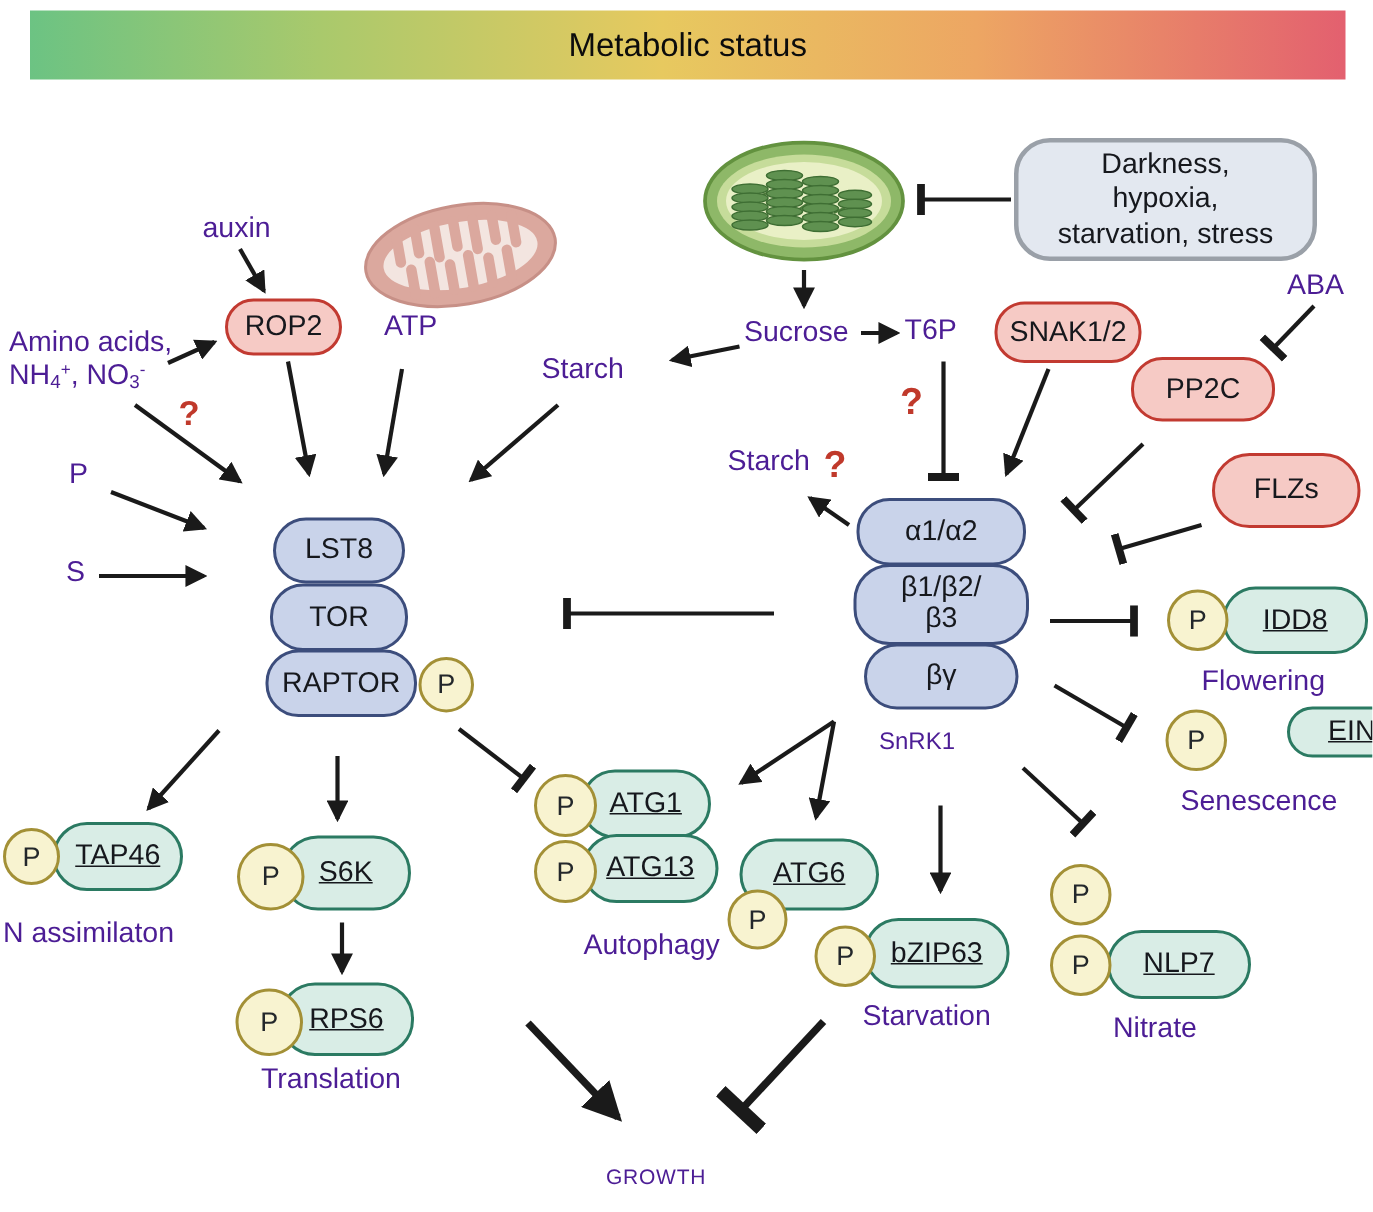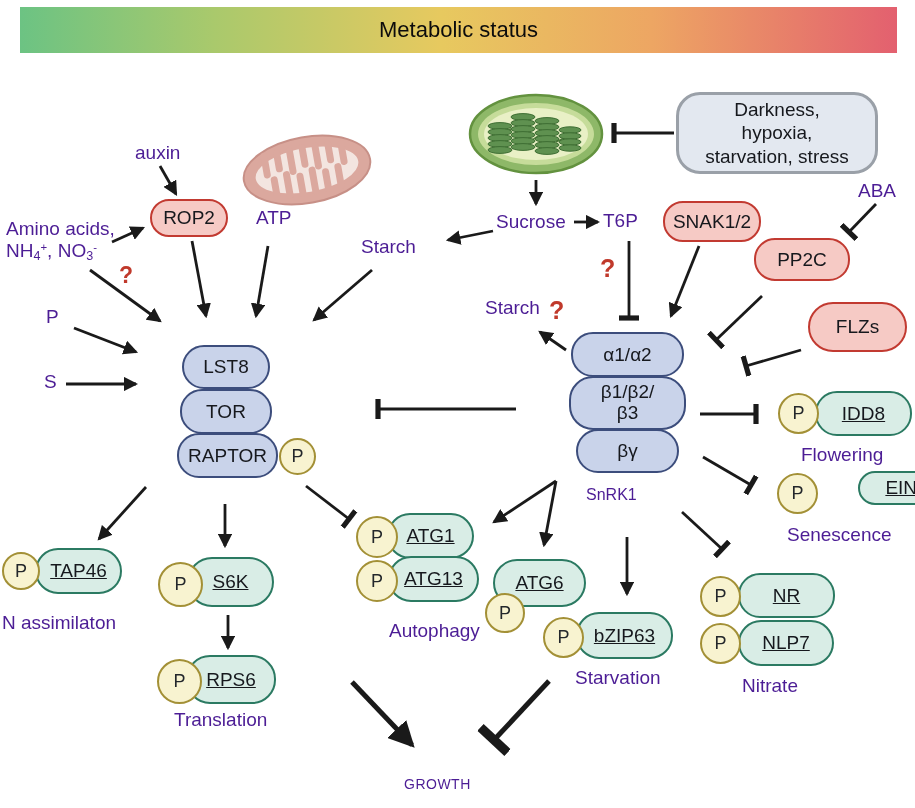--- a/index.html
+++ b/index.html
@@ -178,21 +178,20 @@
 
   <div class="node teal" style="left:388px;top:556px;width:91px;height:46px;border-radius:23px">ATG13</div>
   <div class="pc" style="left:356px;top:560px;width:42px;height:42px">P</div>
 
   <div class="node teal" style="left:493px;top:559px;width:93px;height:48px;border-radius:24px">ATG6</div>
   <div class="pc" style="left:485px;top:593px;width:40px;height:40px">P</div>
 
   <div class="node teal" style="left:576px;top:612px;width:97px;height:47px;border-radius:23px">bZIP63</div>
   <div class="pc" style="left:543px;top:617px;width:41px;height:41px">P</div>
 
-  <div class="node teal" style="left:738px;top:573px;width:97px;height:45px;border-radius:22px">NR</div>
   <div class="pc" style="left:700px;top:576px;width:41px;height:41px">P</div>
 
   <div class="node teal" style="left:738px;top:620px;width:96px;height:46px;border-radius:23px">NLP7</div>
   <div class="pc" style="left:700px;top:623px;width:41px;height:41px">P</div>
 
   <div class="node teal" style="left:815px;top:391px;width:97px;height:45px;border-radius:22px">IDD8</div>
   <div class="pc" style="left:778px;top:393px;width:41px;height:41px">P</div>
 
   <div class="node teal" style="left:858px;top:471px;width:97px;height:34px;border-radius:23px">EIN3</div>
   <div class="pc" style="left:777px;top:473px;width:41px;height:41px">P</div>

